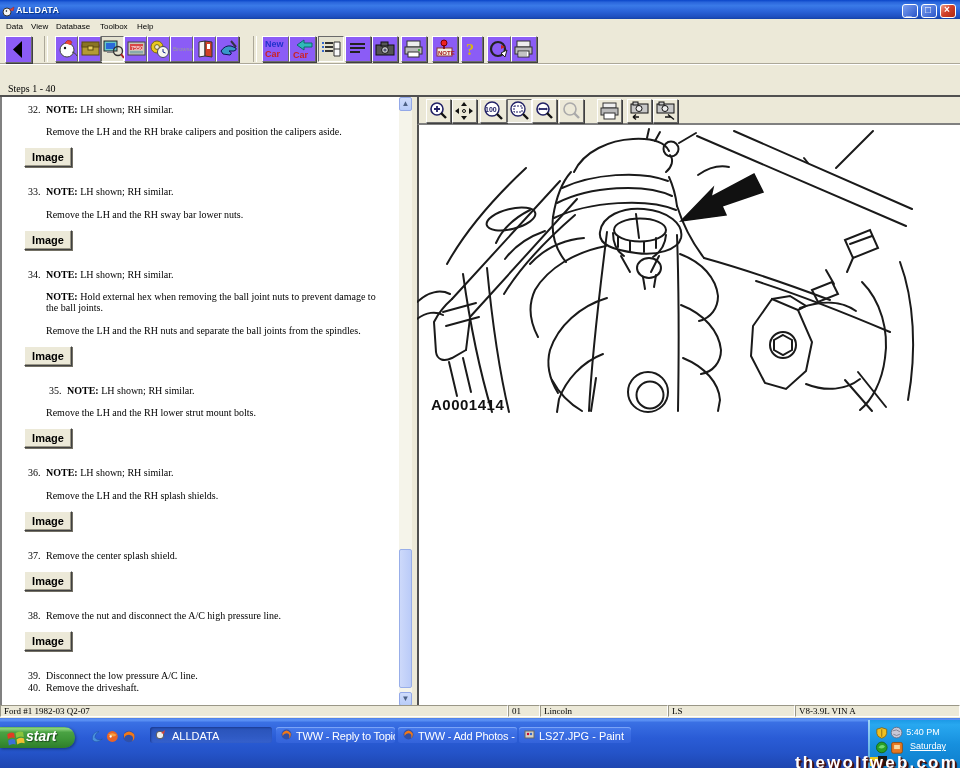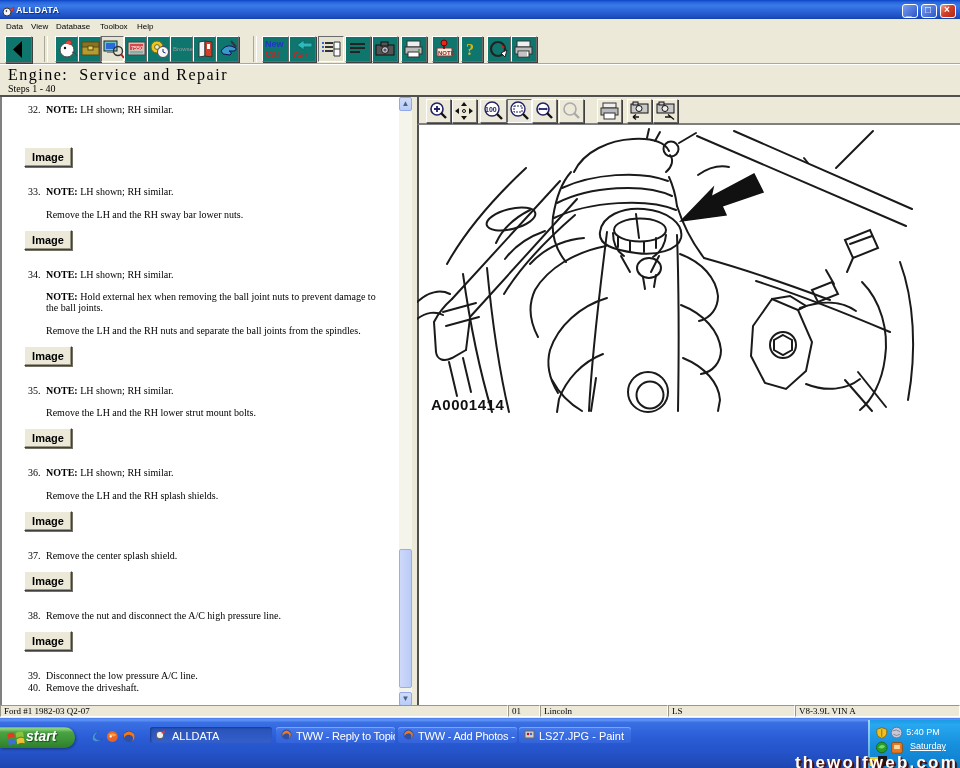--- a/index.html
+++ b/index.html
@@ -10,21 +10,21 @@
   .winbtn{top:4px;width:16px;height:14px;border:1px solid #fff;border-radius:3px;box-sizing:border-box;}
   #btnmin{left:902px;background:linear-gradient(135deg,#7b9ff0,#2a55c8);}
   #btnmax{left:921px;background:linear-gradient(135deg,#7b9ff0,#2a55c8);}
   #btncls{left:940px;background:linear-gradient(135deg,#f0a088,#d2402a 45%,#b02a12);}
   .winbtn span{position:absolute;color:#fff;font-size:10px;font-weight:bold;left:3px;top:-1px;}
   
   #menubar{left:0;top:19px;width:960px;height:14px;background:#ECE9D8;font-size:8px;color:#000;}
   #menubar span{position:absolute;top:3px;}
   
   #toolbar{left:0;top:33px;width:960px;height:30px;background:#ECE9D8;border-bottom:1px solid #ACA899;}
-  .tbtn{position:absolute;top:3px;width:26px;height:26px;background:#0f766e;border:1px solid;border-color:#fff #6a6a6a #6a6a6a #fff;box-shadow:1px 1px 0 #404040;box-sizing:border-box;}
+  .tbtn{position:absolute;top:3px;width:26px;height:26px;background:#8b5cf6;border:1px solid;border-color:#fff #6a6a6a #6a6a6a #fff;box-shadow:1px 1px 0 #404040;box-sizing:border-box;}
   .tbtn.pressed{border-color:#6a6a6a #fff #fff #6a6a6a;box-shadow:none;background:#e4e2d0;}
   
   #heading{left:0;top:64px;width:960px;height:31px;background:#ECE9D8;border-top:1px solid #fff;}
   #h1{left:8px;top:1px;font-family:"Liberation Serif",serif;font-size:16px;letter-spacing:1.5px;color:#000;}
   #h2{left:8px;top:18px;font-family:"Liberation Serif",serif;font-size:10px;color:#000;}
   #topline{left:0;top:95px;width:960px;height:2px;background:#505050;}
   
   #leftpanel{left:0;top:97px;width:399px;height:610px;background:#fff;border-left:2px solid #808080;box-sizing:border-box;font-family:"Liberation Serif",serif;font-size:10px;color:#000;padding-left:7px;}
   .step{position:absolute;left:26px;white-space:nowrap;}
   .stepnum{display:inline-block;width:18px;}
@@ -176,36 +176,36 @@
         <path d="M13,8 l4,2 l-4,2" fill="#c22"></path>
       </svg></div>
   <div class="tbtn" style="left:511px;width:26px;"><svg width="24" height="24">
         <rect x="5" y="4" width="13" height="6" fill="#eee" stroke="#333"></rect>
         <rect x="3" y="10" width="17" height="7" fill="#bbb" stroke="#333"></rect>
         <rect x="6" y="14" width="11" height="6" fill="#fff" stroke="#333"></rect>
         <path d="M7,16 h8 M7,18 h8" stroke="#888"></path>
       </svg></div>
 </div>
 <div class="abs" id="heading">
-    <div class="abs" id="h1">Engine:&nbsp;&nbsp;Service and Repair</div>
     <div class="abs" id="h2">Steps 1 - 40</div>
   </div>
 <div class="abs" id="topline"></div>
 
 <div class="abs" id="leftpanel">
   <div class="step" style="top:7px;"><span class="stepnum">32.</span><b>NOTE:</b> LH shown; RH similar.</div>
+  <div class="ind" style="top:29px;">Remove the LH and the RH brake calipers and position the calipers aside.</div>
   <div class="imgbtn" style="top:50px;">Image</div>
   <div class="step" style="top:89px;"><span class="stepnum">33.</span><b>NOTE:</b> LH shown; RH similar.</div>
   <div class="ind" style="top:112px;">Remove the LH and the RH sway bar lower nuts.</div>
   <div class="imgbtn" style="top:133px;">Image</div>
   <div class="step" style="top:172px;"><span class="stepnum">34.</span><b>NOTE:</b> LH shown; RH similar.</div>
   <div class="ind" style="top:194px;"><b>NOTE:</b> Hold external hex when removing the ball joint nuts to prevent damage to<br>the ball joints.</div>
   <div class="ind" style="top:228px;">Remove the LH and the RH nuts and separate the ball joints from the spindles.</div>
   <div class="imgbtn" style="top:249px;">Image</div>
-  <div class="step" style="top:288px;"><span class="stepnum">35.</span><b>NOTE:</b> LH shown; RH similar.</div>
+  <div class="step" style="top:288px;margin-left:21px;"><span class="stepnum">35.</span><b>NOTE:</b> LH shown; RH similar.</div>
   <div class="ind" style="top:310px;">Remove the LH and the RH lower strut mount bolts.</div>
   <div class="imgbtn" style="top:331px;">Image</div>
   <div class="step" style="top:370px;"><span class="stepnum">36.</span><b>NOTE:</b> LH shown; RH similar.</div>
   <div class="ind" style="top:393px;">Remove the LH and the RH splash shields.</div>
   <div class="imgbtn" style="top:414px;">Image</div>
   <div class="step" style="top:453px;"><span class="stepnum">37.</span>Remove the center splash shield.</div>
   <div class="imgbtn" style="top:474px;">Image</div>
   <div class="step" style="top:513px;"><span class="stepnum">38.</span>Remove the nut and disconnect the A/C high pressure line.</div>
   <div class="imgbtn" style="top:534px;">Image</div>
   <div class="step" style="top:573px;"><span class="stepnum">39.</span>Disconnect the low pressure A/C line.</div>

